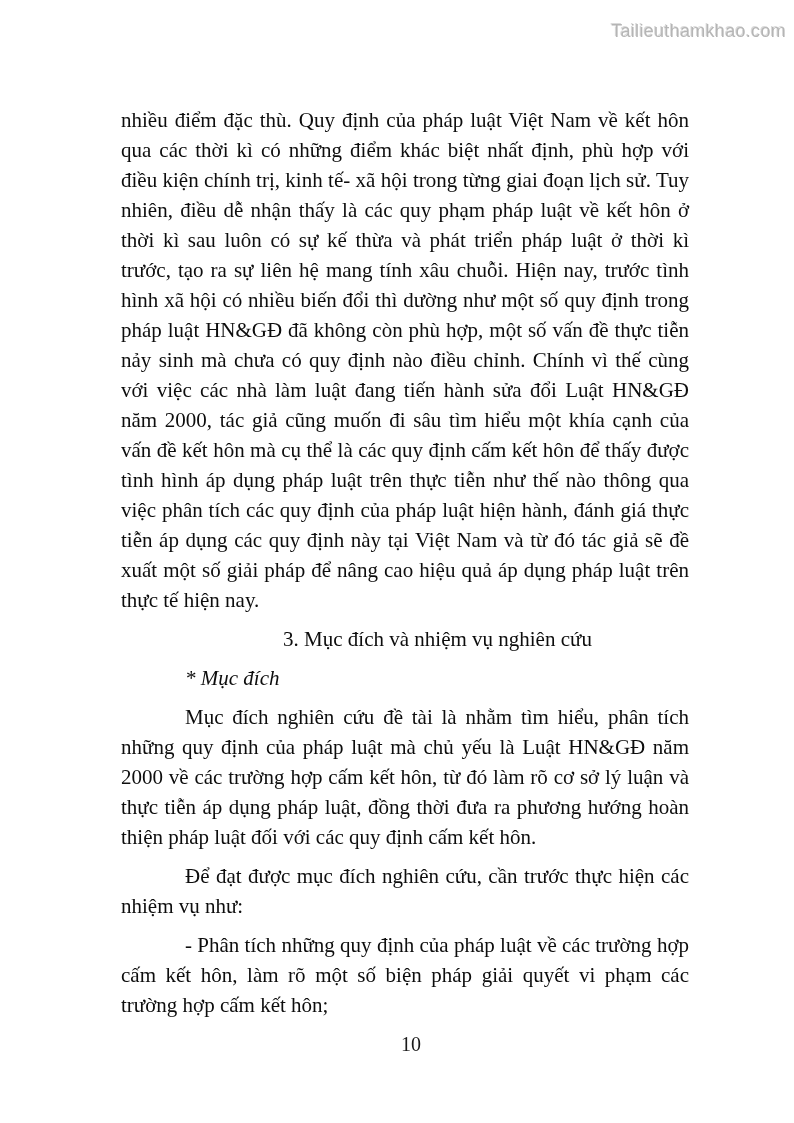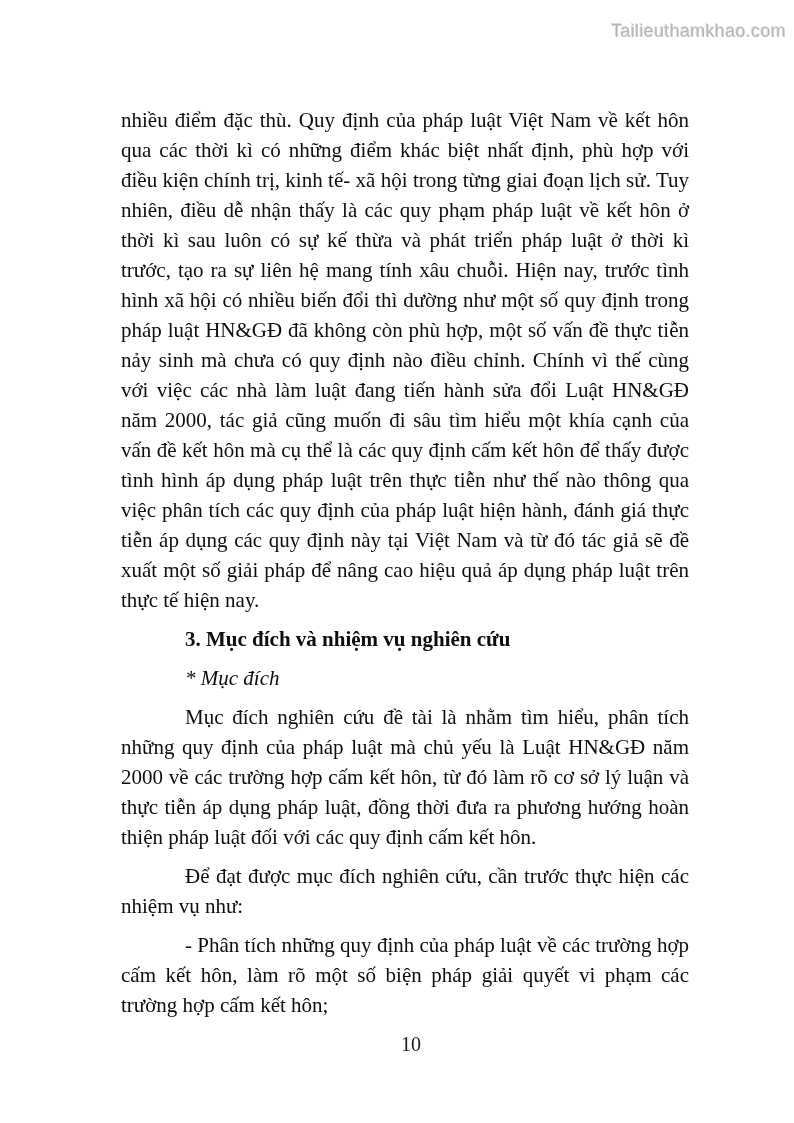--- a/index.html
+++ b/index.html
@@ -37,23 +37,23 @@
     line-height: 30px;
     text-align: justify;
   }
   .content p {
     margin: 0 1px 9px 0;
   }
   .indent {
     text-indent: 64px;
   }
   .section-heading {
-    font-weight: bold;
+    font-weight: normal;
     margin: 9px 0 9px 64px !important;
-    text-align: left;
+    text-align: center;
   }
   .subheading {
     font-weight: normal;
     font-style: italic;
     margin: 0 0 9px 64px !important;
     text-align: left;
   }
   .page-number {
     position: absolute;
     top: 1033px;

